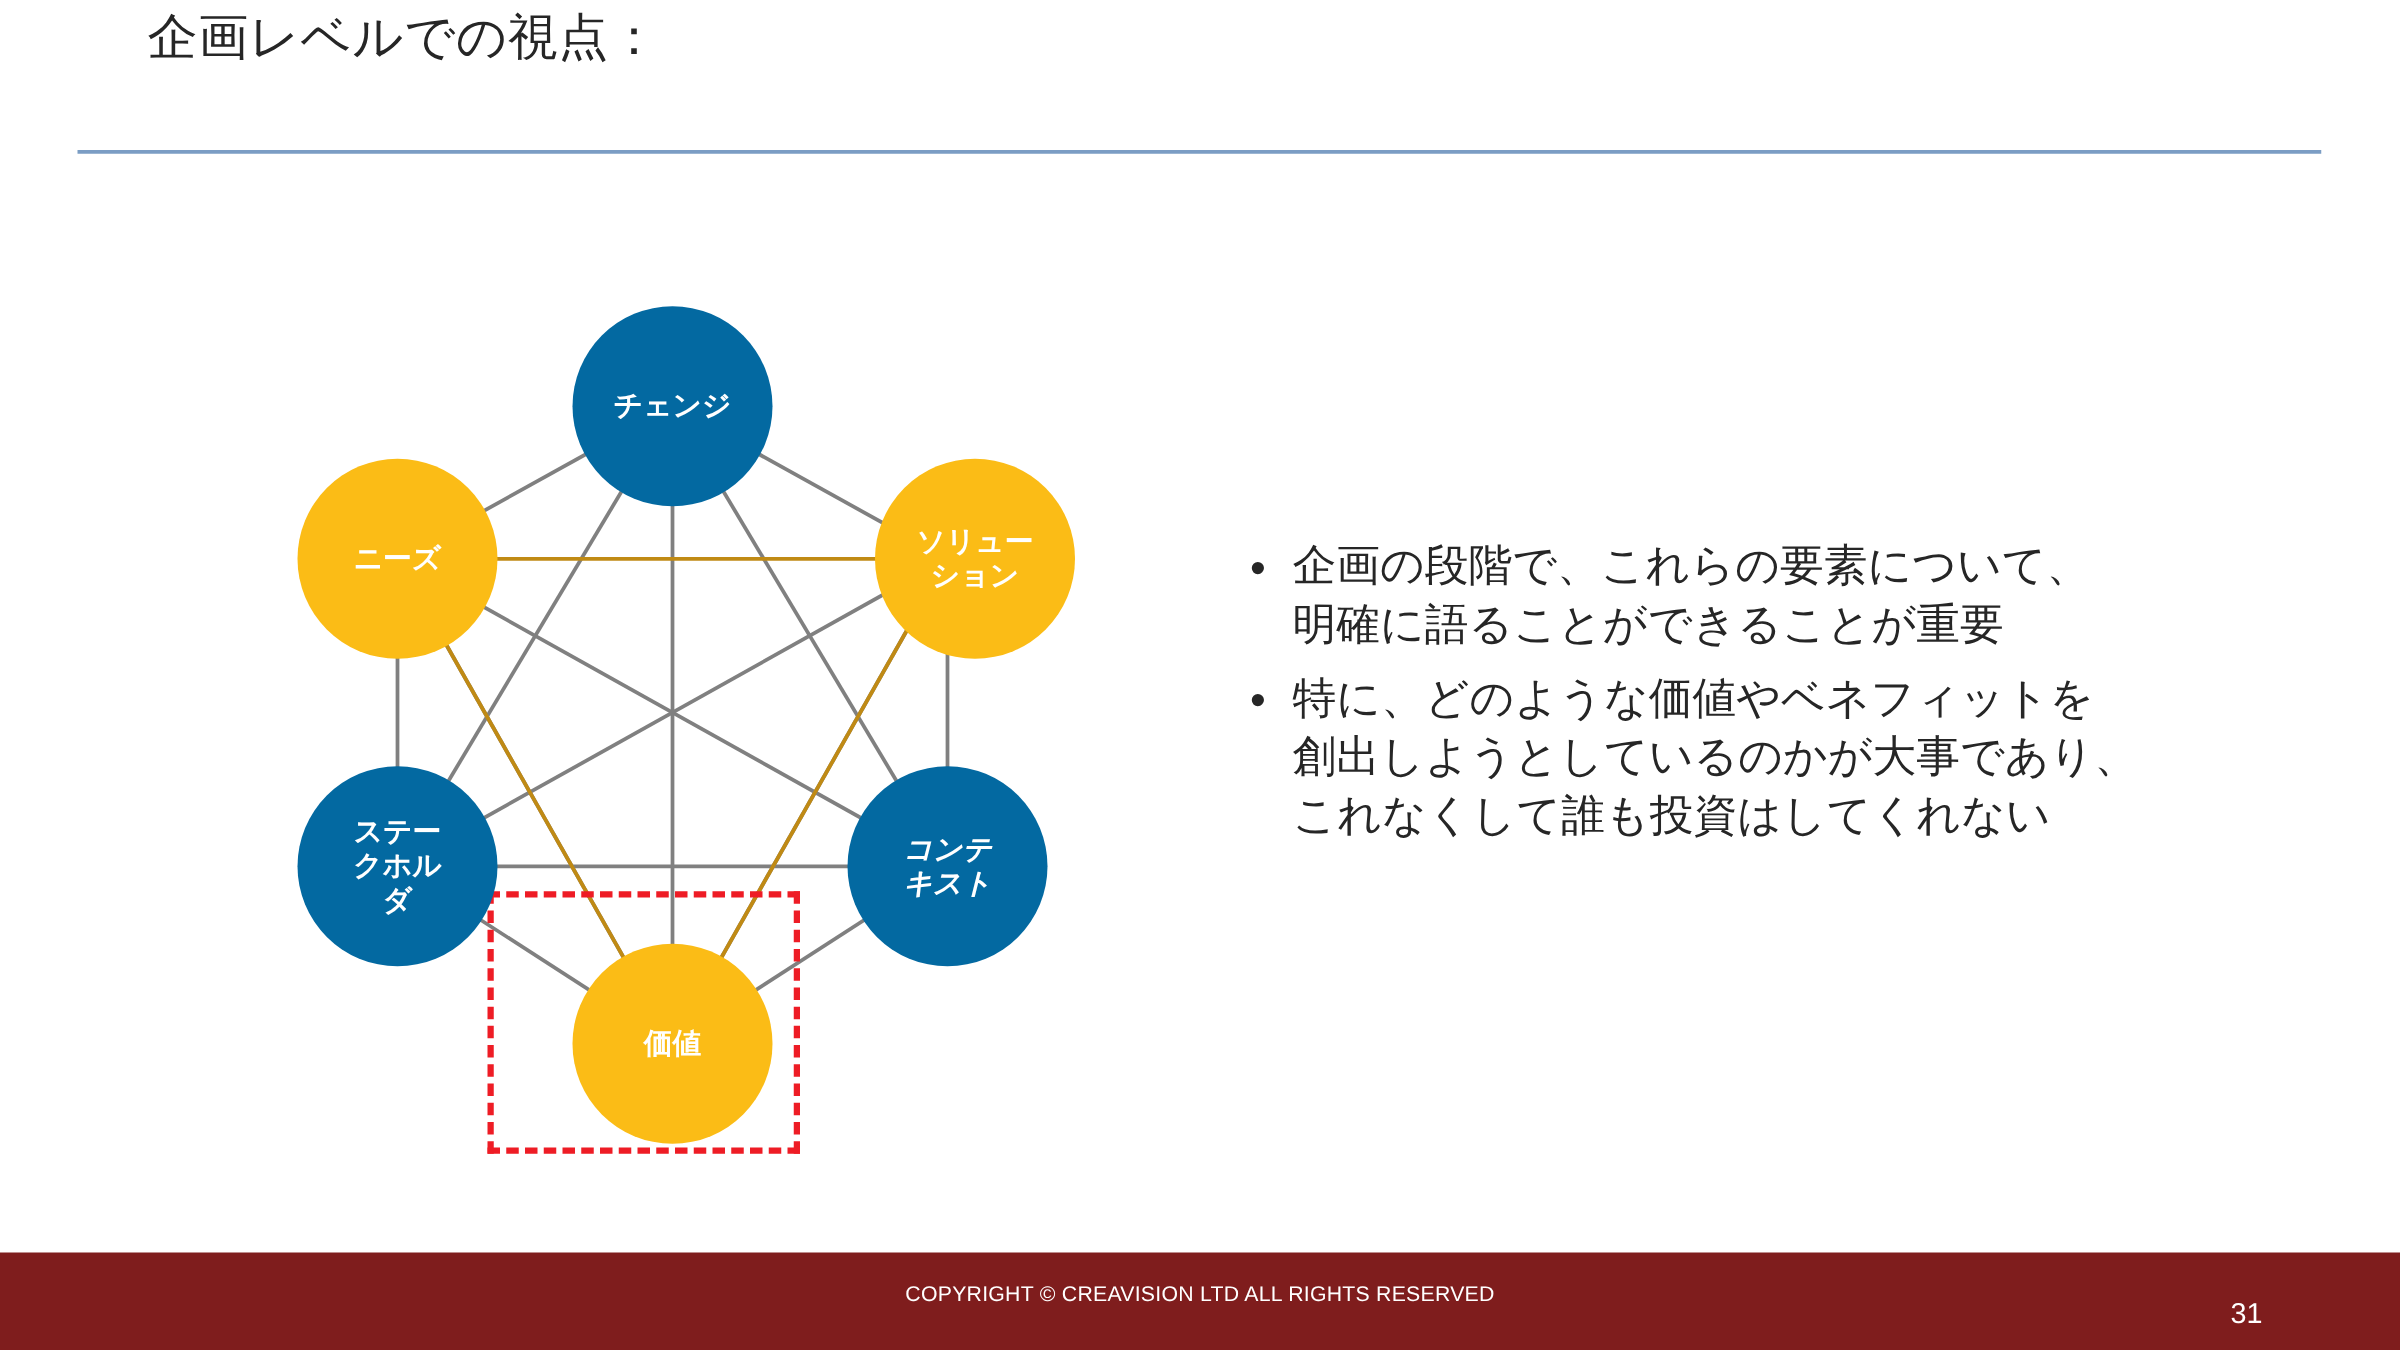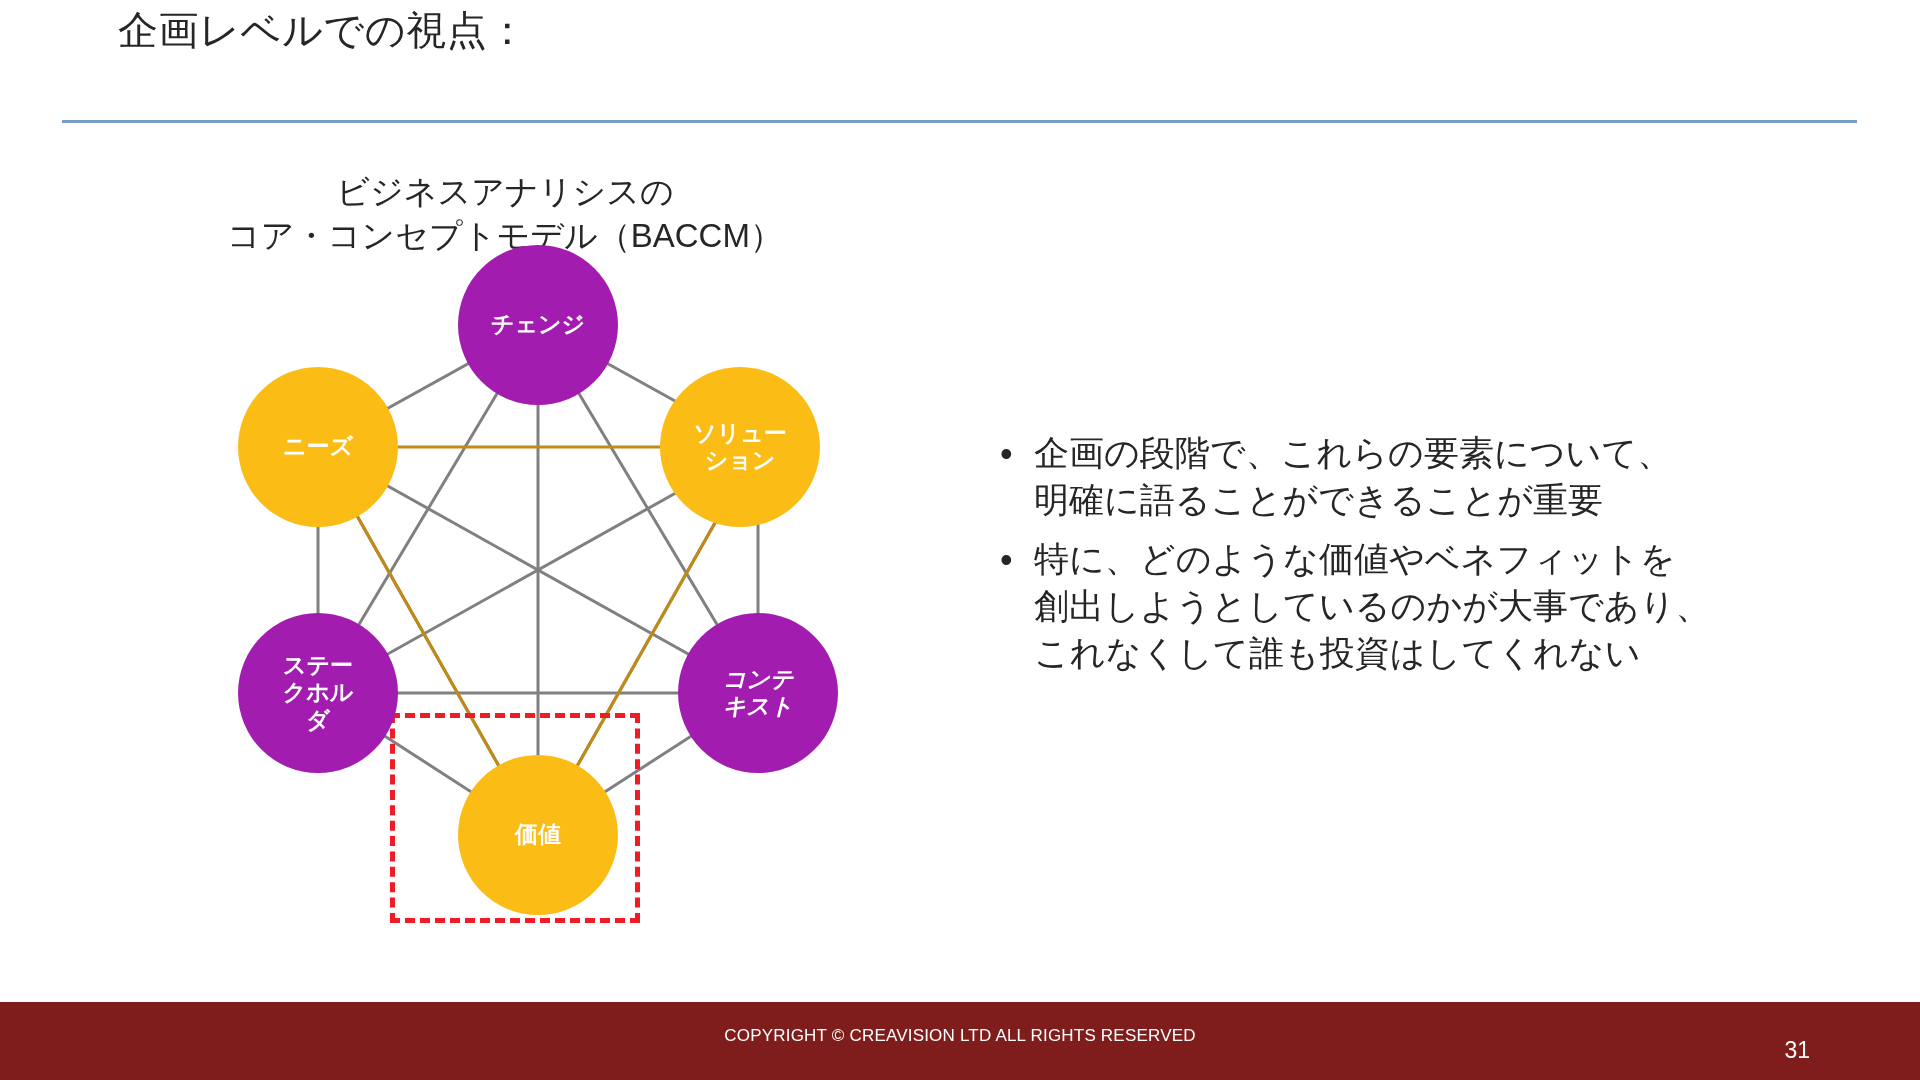--- a/index.html
+++ b/index.html
@@ -77,21 +77,21 @@
     align-items: center;
     justify-content: center;
     text-align: center;
     color: #ffffff;
     font-size: 23px;
     line-height: 1.18;
     font-weight: 700;
     box-sizing: border-box;
   }
   .node span { white-space: pre-line; }
-  .node.navy { background: #a21caf; }
+  .node.navy { background: #0369a1; }
   .node.gold { background: #fbbc16; }
   .node.gold.value-node { color: #ffffff; }
 
   .highlight-box {
     position: absolute;
     border: 5px dashed #ee1c25;
     box-sizing: border-box;
   }
 
   
@@ -151,24 +151,20 @@
 </head>
 <body>
 
 <div class="slide">
 
   <div class="title-block">
     <div class="title-line">企画レベルでの視点：</div>
   </div>
   <div class="title-rule"></div>
 
-  <div class="diagram-heading">
-    <div>ビジネスアナリシスの</div>
-    <div>コア・コンセプトモデル（BACCM）</div>
-  </div>
 
   <div class="diagram">
     <svg width="700" height="700" viewBox="0 0 700 700">
 
       <g stroke="#808080" stroke-width="3" fill="none">
         <line x1="348" y1="30" x2="128" y2="152"></line>
         <line x1="348" y1="30" x2="568" y2="152"></line>
         <line x1="348" y1="30" x2="128" y2="398"></line>
         <line x1="348" y1="30" x2="568" y2="398"></line>
         <line x1="348" y1="30" x2="348" y2="540"></line>
@@ -192,21 +188,21 @@
     <div class="highlight-box" style="left:200px; top:418px; width:250px; height:210px;"></div>
 
     <div class="node navy" style="left:268px; top:-50px; width:160px; height:160px;">
       <span>チェンジ</span>
     </div>
 
     <div class="node gold" style="left:48px; top:72px; width:160px; height:160px;">
       <span>ニーズ</span>
     </div>
 
-    <div class="node gold" style="left:470px; top:72px; width:160px; height:160px;">
+    <div class="node gold" style="left:510px; top:72px; width:160px; height:160px;">
       <span>ソリュー
 ション</span>
     </div>
 
     <div class="node navy" style="left:48px; top:318px; width:160px; height:160px;">
       <span>ステー
 クホル
 ダ</span>
     </div>
 

